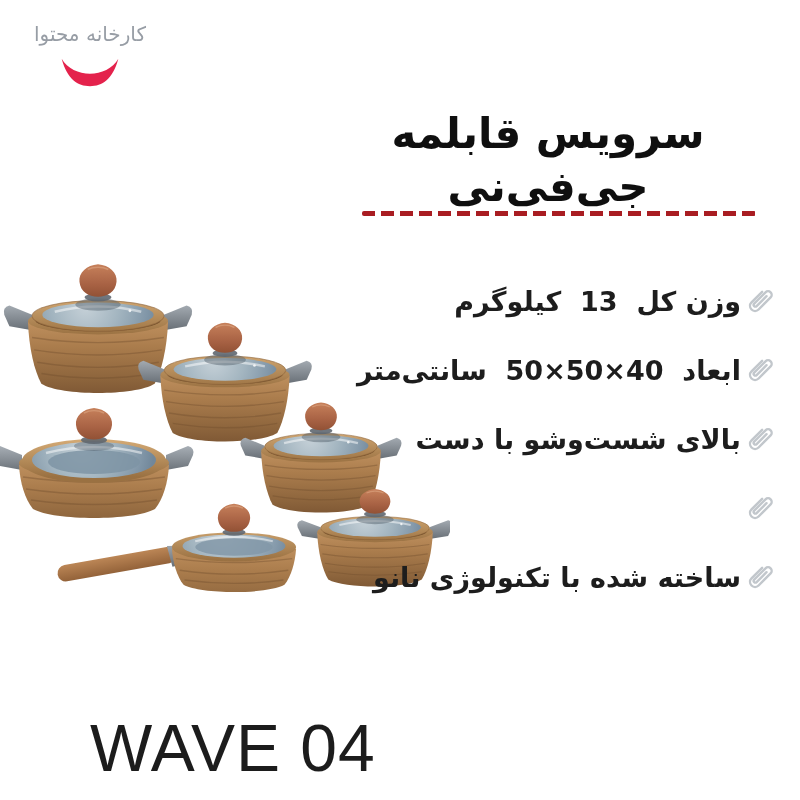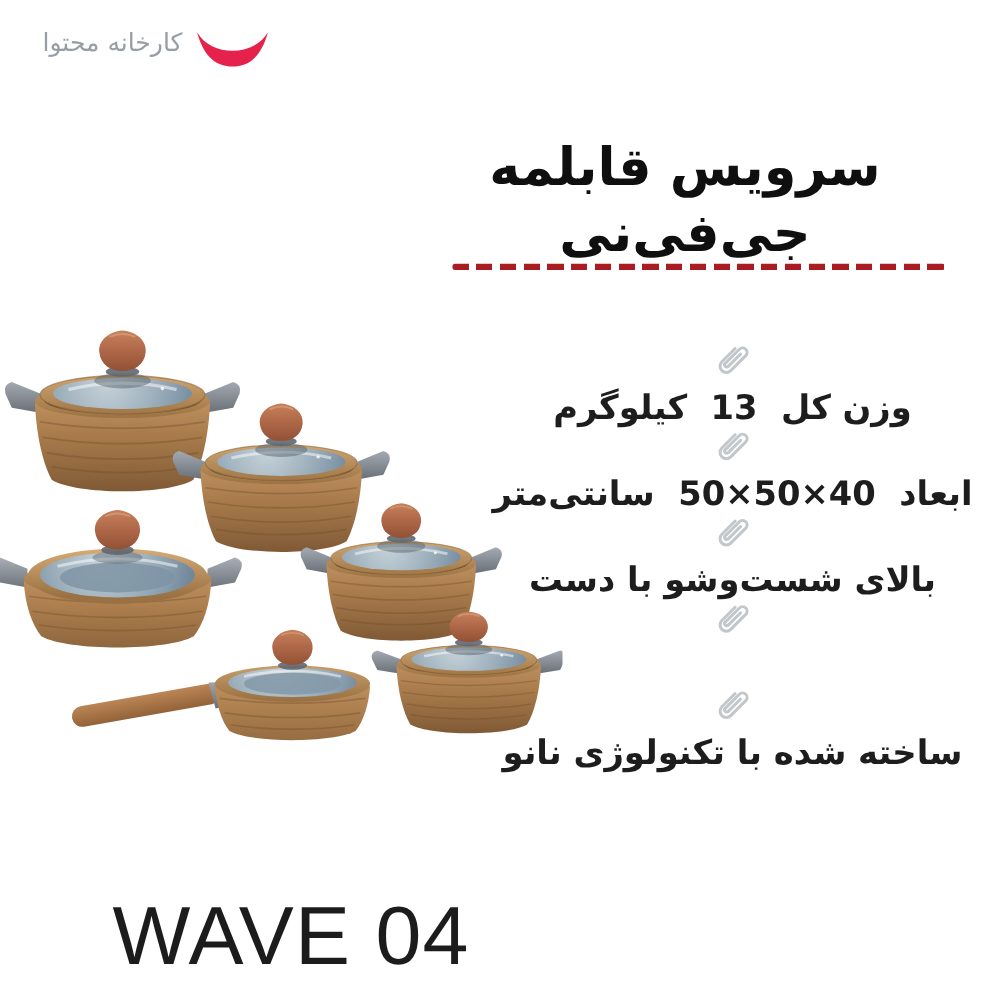--- a/index.html
+++ b/index.html
@@ -1,37 +1,37 @@
 <!DOCTYPE html>
 <html lang="fa"><head>
 <meta charset="utf-8">
 <style>
   * { margin:0; padding:0; box-sizing:border-box; }
   html,body { width:800px; height:800px; background:#ffffff; overflow:hidden; }
   body { position:relative; font-family:"DejaVu Sans", sans-serif; }
 
   
-  .logo { position:absolute; left:34px; top:22px; display:flex; gap:9px; }
+  .logo { position:absolute; left:34px; top:22px; display:flex; align-items:center; gap:9px;flex-direction:column; }
   .logo-text { font-size:20px; color:#979da5; direction:rtl; white-space:nowrap; }
   .logo-icon svg { display:block; }
 
   
   .title { position:absolute; top:108px; right:38px; width:428px;
            text-align:center; direction:rtl;
            font-size:42px; font-weight:700; color:#0f0f0f; line-height:1.25; }
   .divider { position:absolute; top:211px; right:44px; width:394px; height:5px;
              background:repeating-linear-gradient(90deg,#a91d22 0 13px, transparent 13px 19px);
              border-radius:2px; }
 
   
   .cookware { position:absolute; left:0; top:255px; width:450px; height:350px; }
 
   
   .specs { position:absolute; top:266px; right:22px; direction:rtl; }
-  .spec-row { display:flex; align-items:center; height:69px; gap:1px;flex-direction:column; }
+  .spec-row { display:flex; align-items:center; height:69px; gap:1px; }
   .clip { width:36px; height:44px; flex:0 0 auto; display:flex; align-items:center; justify-content:center; }
   .clip svg { transform:rotate(45deg); display:block; }
   .spec-text { font-size:27px; font-weight:700; color:#1d1d1d; white-space:pre; line-height:1; padding-top:2px; }
 
   
   .model { position:absolute; left:90px; top:680px;
            font-family:"Liberation Sans","DejaVu Sans",sans-serif;
            font-size:66px; font-weight:400; letter-spacing:1px; color:#1c1c1c;margin-top:30px; }
 </style>
 </head>

